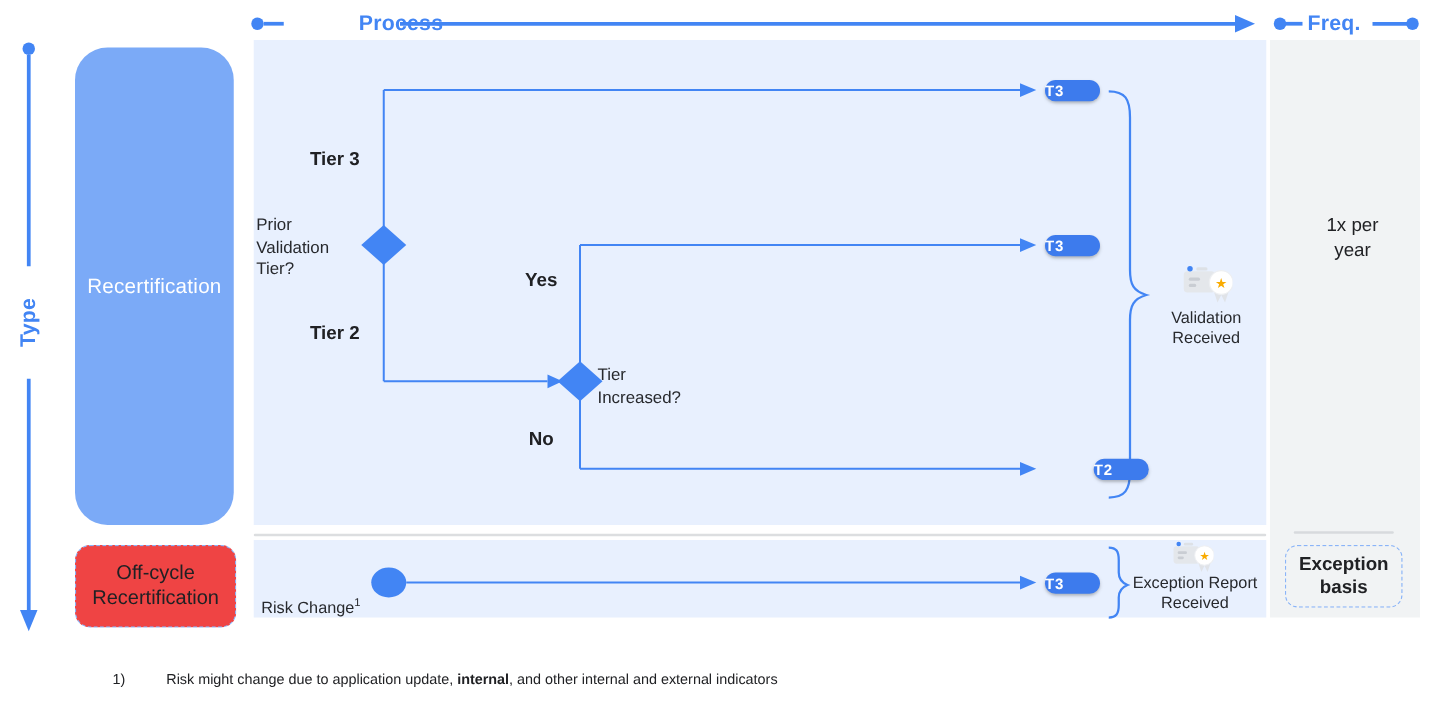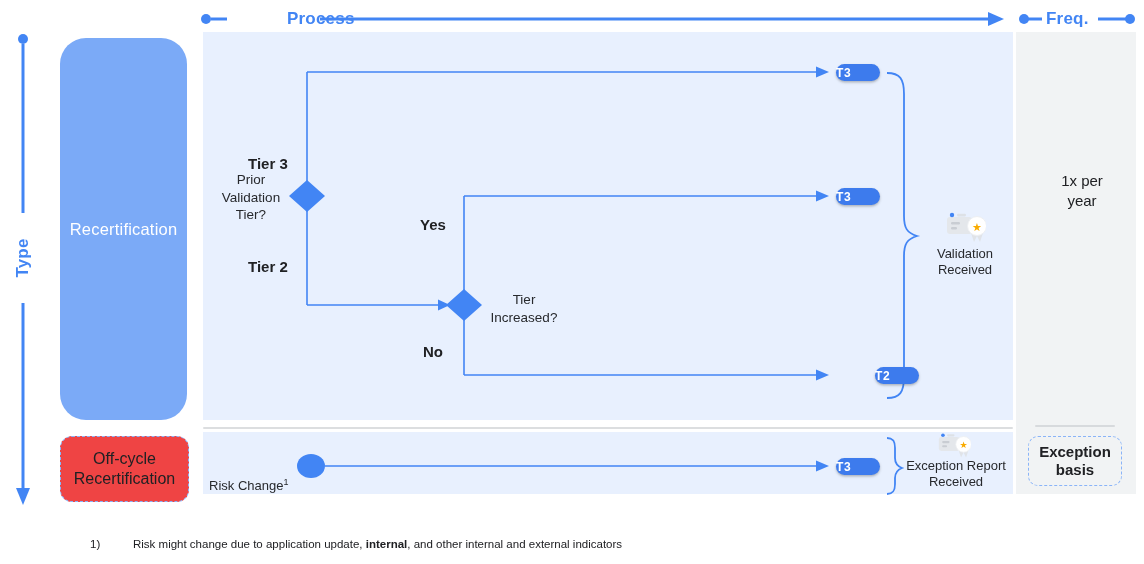--- a/index.html
+++ b/index.html
@@ -22,23 +22,23 @@
   .type-label{left:-12px;top:248px;width:70px;height:20px;text-align:center;transform:rotate(-90deg);}
 
   
   .lane{display:flex;align-items:center;justify-content:center;text-align:center;}
   .recert-lane{left:60px;top:38px;width:127px;height:382px;background:#7baaf7;border-radius:26px;color:#fff;font-size:16.5px;letter-spacing:.2px;}
   .offcycle-lane{left:60px;top:436px;width:127px;height:64px;background:#ef4444;border:1.6px dashed #8ab4f8;border-radius:12px;font-size:16px;font-weight:500;line-height:1.25;white-space:pre-line;}
 
   
   .lbl{z-index:3;}
   .bold-lbl{font-size:15px;font-weight:700;}
-  .q-lbl{font-size:13.5px;line-height:1.3;text-align:center;white-space:pre-line;color:#27292d;}
+  .q-lbl{font-size:13.5px;line-height:1.3;white-space:pre-line;color:#27292d;}
   .cap-lbl{font-size:13px;line-height:1.25;text-align:center;white-space:pre-line;color:#27292d;}
-  .tier3-lbl{left:248px;top:119px;margin-top:36px;}
+  .tier3-lbl{left:248px;top:119px;}
   .tier2-lbl{left:248px;top:258px;}
   .prior-lbl{left:205px;top:171px;width:92px;}
   .yes-lbl{left:420px;top:216px;}
   .no-lbl{left:423px;top:343px;}
   .increased-lbl{left:478px;top:291px;width:92px;}
   .valrec-lbl{left:913px;top:246px;width:104px;}
   .valrep-lbl{left:901px;top:458px;width:110px;}
   .riskchange-lbl{left:209px;top:477px;font-size:13px;color:#27292d;}
   .riskchange-lbl sup{font-size:9px;}
 

